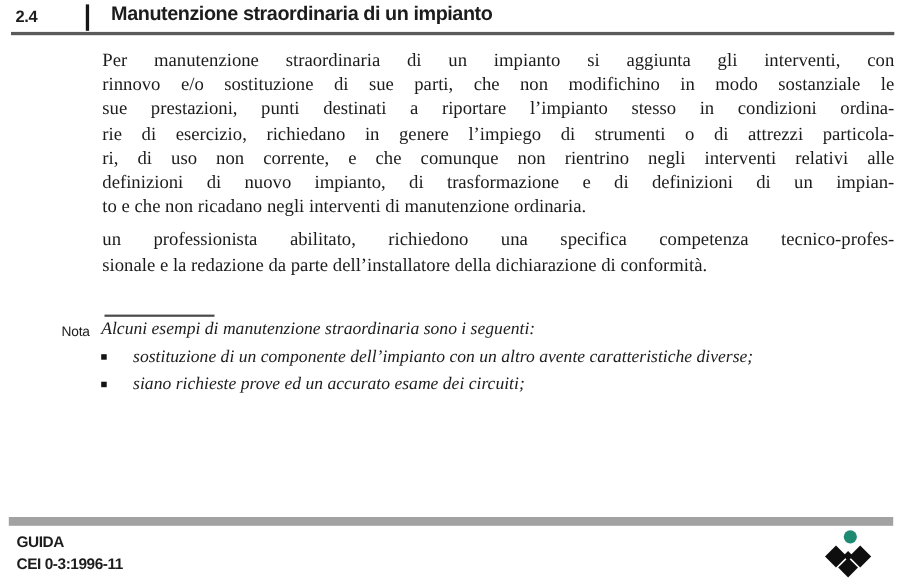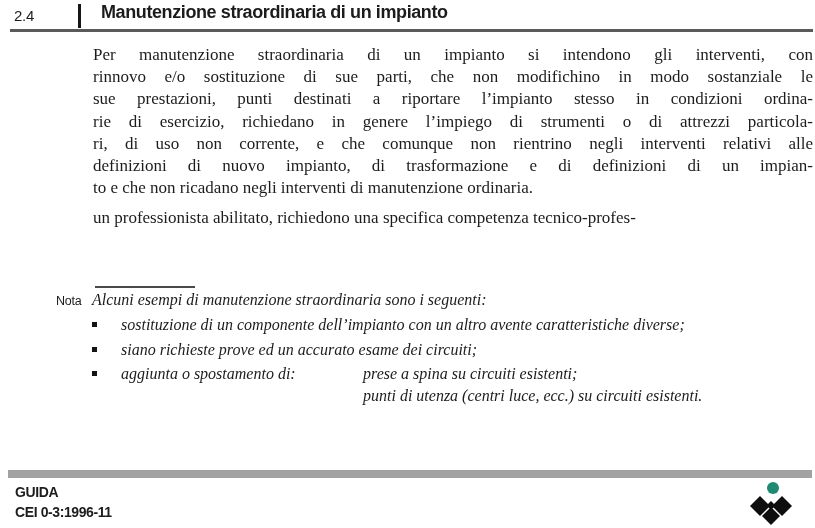--- a/index.html
+++ b/index.html
@@ -8,21 +8,21 @@
     width:815px;height:528px;
     background:#ffffff;
     color:#1c1c1c;
     font-family:"Liberation Serif", serif;
     overflow:hidden;
   }
   
   .sec-num{
     position:absolute;left:14px;top:7px;
     font-family:"Liberation Sans", sans-serif;
-    font-weight:400;font-size:15px;letter-spacing:-0.3px;
+    font-weight:700;font-size:15px;letter-spacing:-0.3px;
   }
   .head-vbar{
     position:absolute;left:78px;top:4px;width:3px;height:24px;background:#161616;
   }
   .page-title{
     position:absolute;left:101px;top:2px;
     font-family:"Liberation Sans", sans-serif;
     font-weight:700;font-size:18px;letter-spacing:-0.4px;
     white-space:nowrap;
   }
@@ -78,58 +78,51 @@
 
 <div class="page">
 
   <div class="sec-num">2.4</div>
   <div class="head-vbar"></div>
   <div class="page-title">Manutenzione straordinaria di un impianto</div>
   <div class="title-rule"></div>
 
   <div class="body-col">
     <div class="para lines">
-        <div class="jline">Per manutenzione straordinaria di un impianto si intendono gli interventi, con</div>
+        <div class="jline">Per manutenzione straordinaria di un impianto si aggiunta gli interventi, con</div>
         <div class="jline">rinnovo e/o sostituzione di sue parti, che non modifichino in modo sostanziale le</div>
         <div class="jline">sue prestazioni, punti destinati a riportare l’impianto stesso in condizioni ordina-</div>
         <div class="jline">rie di esercizio, richiedano in genere l’impiego di strumenti o di attrezzi particola-</div>
         <div class="jline">ri, di uso non corrente, e che comunque non rientrino negli interventi relativi alle</div>
         <div class="jline">definizioni di nuovo impianto, di trasformazione e di definizioni di un impian-</div>
         <div class="jline">to e che non ricadano negli interventi di manutenzione ordinaria.</div>
       </div>
     <div class="para lines">
         <div class="jline">un professionista abilitato, richiedono una specifica competenza tecnico-profes-</div>
+        <div class="jline">sionale e la redazione da parte dell’installatore della dichiarazione di conformità.</div>
       </div>
   </div>
 
   <div class="note">
     <div class="note-rule"></div>
     <div class="note-label">Nota</div>
     <div class="note-content">
       <div class="note-intro">Alcuni esempi di manutenzione straordinaria sono i seguenti:</div>
       <ul class="note-list">
         <li>
           <span class="bullet-sq"></span>
           <div class="lines">
               <div class="jline">sostituzione di un componente dell’impianto con un altro avente caratteristiche diverse;</div>
             </div>
         </li>
         <li>
           <span class="bullet-sq"></span>
           <div class="lines">
               <div class="jline">siano richieste prove ed un accurato esame dei circuiti;</div>
             </div>
-        </li>
-        <li class="li-split">
-          <span class="bullet-sq"></span>
-          <span>aggiunta o spostamento di:</span>
-          <span class="sub-col">
-            <div>prese a spina su circuiti esistenti;</div>
-            <div>punti di utenza (centri luce, ecc.) su circuiti esistenti.</div>
-          </span>
         </li>
       </ul>
     </div>
   </div>
 
   <div class="footer-bar"></div>
   <div class="footer-text ft1">GUIDA</div>
   <div class="footer-text ft2">CEI 0-3:1996-11</div>
 
   <svg class="logo" viewBox="0 0 44 46" aria-hidden="true">

